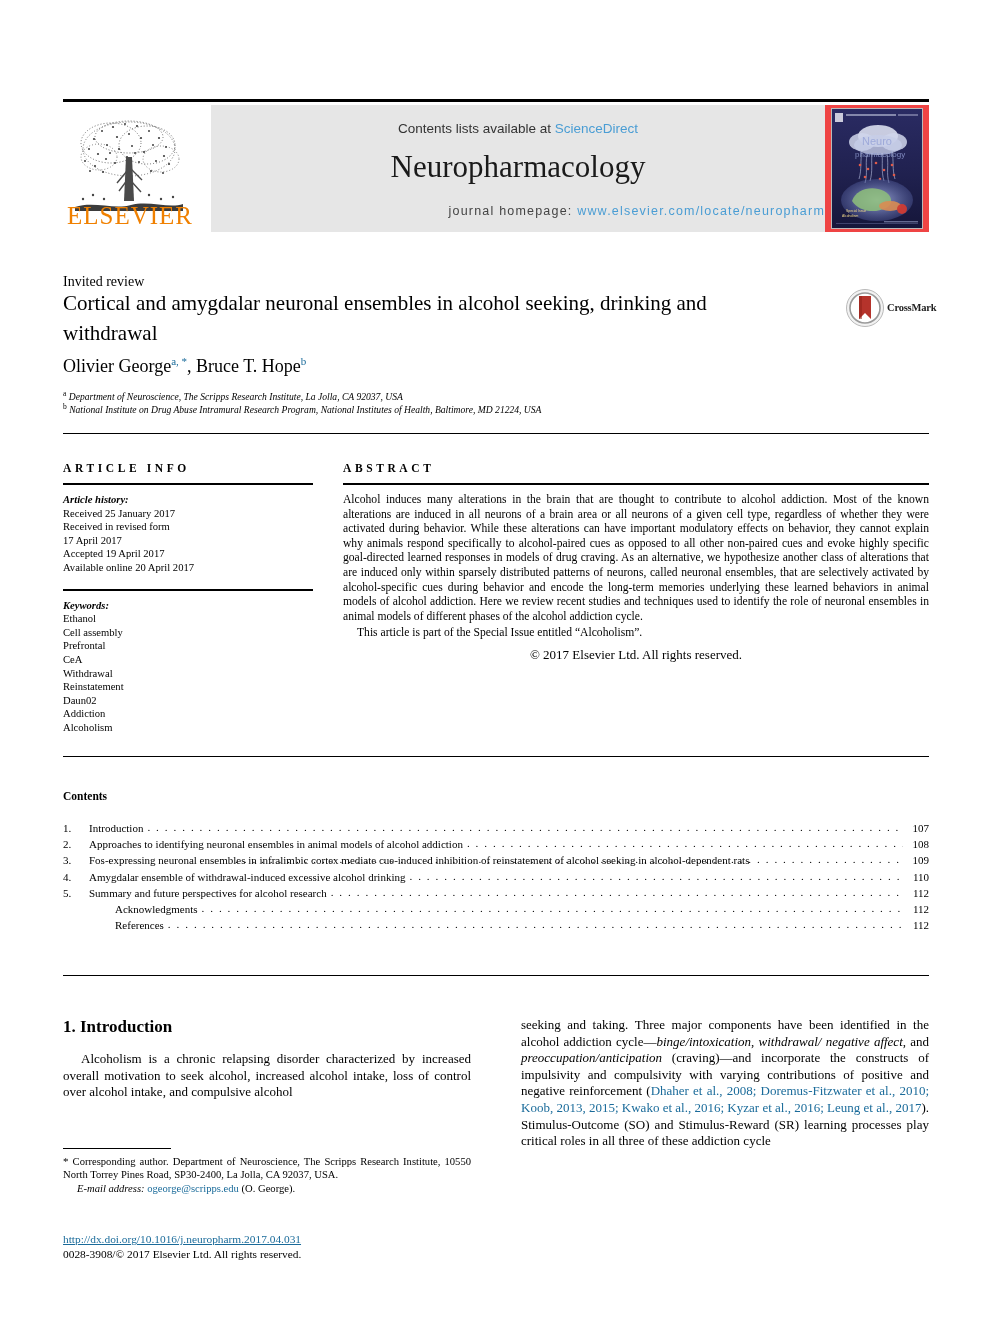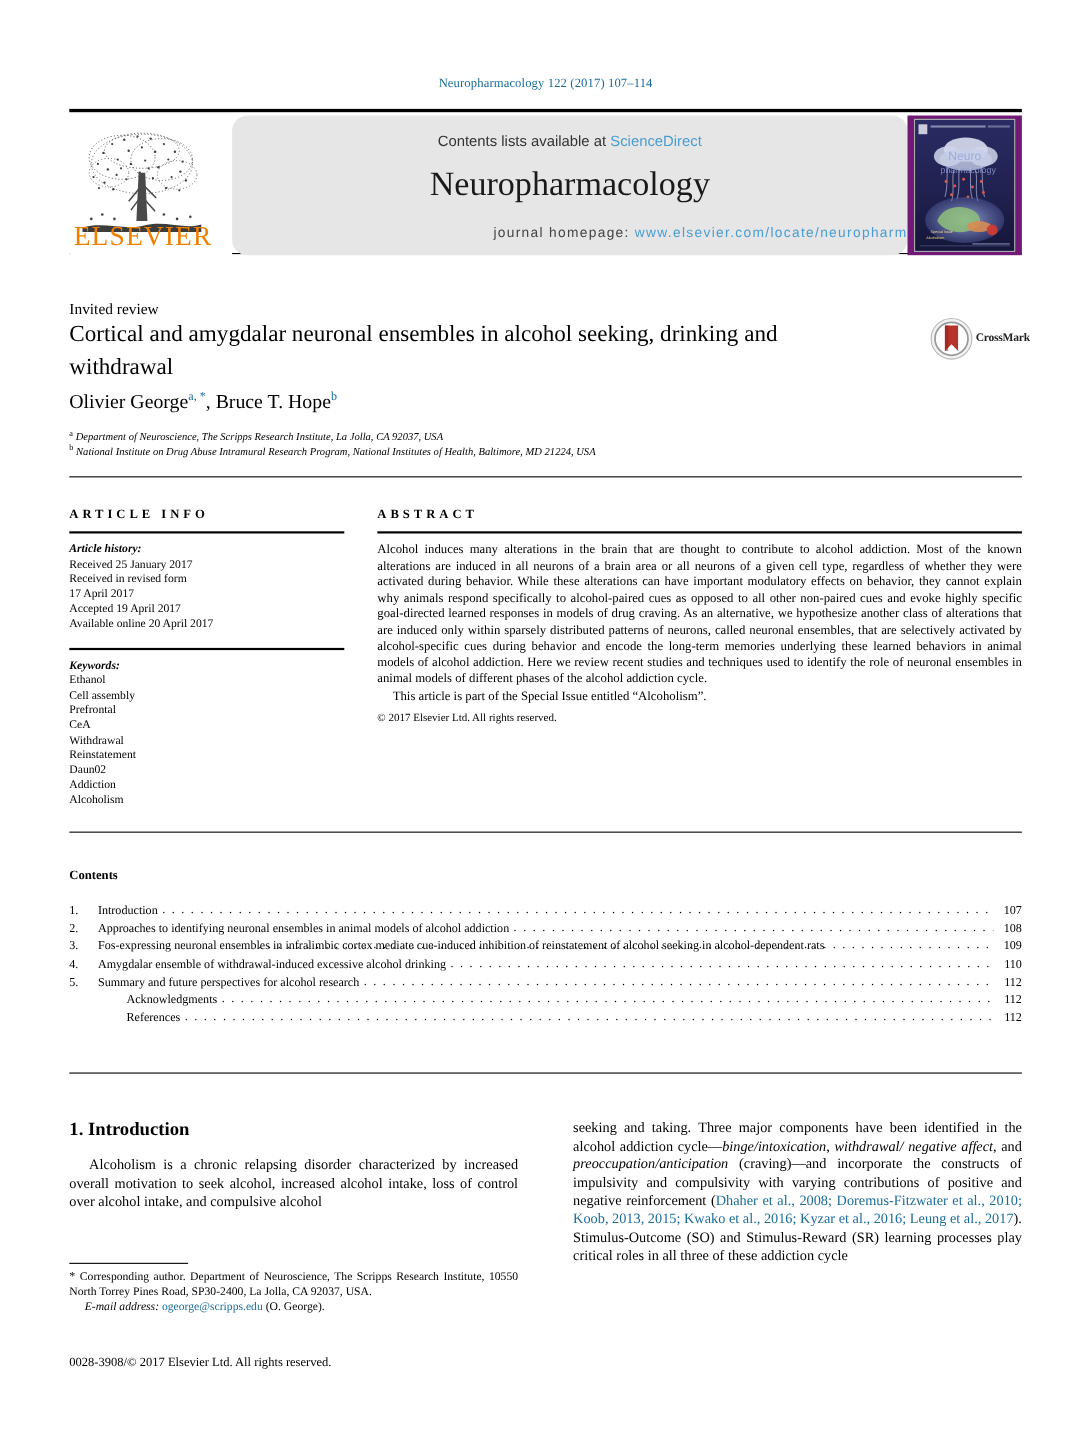--- a/index.html
+++ b/index.html
@@ -54,27 +54,26 @@
   .mast-left {
     width: 148px;
     flex: 0 0 148px;
     position: relative;
     background: #fff;
   }
   .mast-center {
     flex: 1 1 auto;
     background: #e6e6e6;
     position: relative;
-    border-radius: 14px;
   }
   .mast-right {
     width: 104px;
     flex: 0 0 104px;
     position: relative;
-    background: #701a75;
+    background: #ef4444;
     display: flex;
     align-items: flex-start;
     justify-content: center;
   }
 
   
   .elsevier-logo {
     position: absolute;
     left: 6px; top: 4px;
     width: 120px;
@@ -241,22 +240,22 @@
   }
   .abstract-text {
     font-size: 11.6px;
     line-height: 14.6px;
     text-align: justify;
     font-family: "Liberation Serif", serif;
   }
   .abstract-text p { margin: 0; }
   .abstract-text p.indent { text-indent: 14px; margin-top: 2px; }
   .copyright {
-    text-align: left;
-    font-size: 10px;
+    text-align: center;
+    font-size: 13px;
     margin-top: 6px;
     font-family: "Liberation Serif", serif;
   }
 
   
   .contents-head {
     position: absolute;
     left: 63px; top: 790px;
     font-size: 11.5px;
     font-weight: bold;
@@ -362,21 +361,20 @@
     color: #1a6b9a;
     text-decoration: underline;
     display: block;
   }
 </style>
 </head>
 <body>
 
 <div class="page">
 
-  <div class="runhead">Neuropharmacology 122 (2017) 107–114</div>
 
   <div class="masthead">
     <div class="mast-grid">
 
       <div class="mast-left">
         <div class="elsevier-logo">
           <svg width="120" height="120" viewBox="0 0 120 120" aria-hidden="true">
             <g fill="#3a3a3a">
 
               <ellipse cx="60" cy="40" rx="46" ry="27" fill="none" stroke="#555" stroke-width="0.8" stroke-dasharray="1 2"></ellipse>
@@ -650,16 +648,17 @@
   <div class="footnote-rule"></div>
   <div class="footnote">
     <span class="star">*</span>
     <span>Corresponding author. Department of Neuroscience, The Scripps Research Institute, 10550 North Torrey Pines Road, SP30-2400, La Jolla, CA 92037, USA.</span><br>
     <span style="display:inline-block;width:14px;"></span><span class="em">E-mail address:</span>
     <span class="link">ogeorge@scripps.edu</span>
     <span>(O. George).</span>
   </div>
 
   <div class="doi-block">
+    <span class="doi">http://dx.doi.org/10.1016/j.neuropharm.2017.04.031</span>
     <span>0028-3908/© 2017 Elsevier Ltd. All rights reserved.</span>
   </div>
 
 </div>
 
 </body></html>

